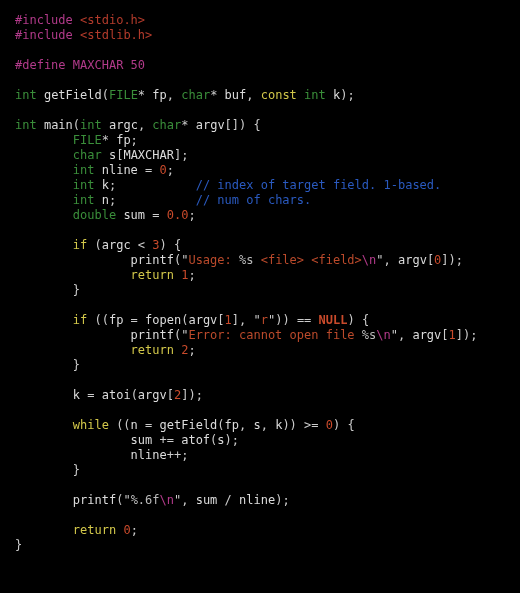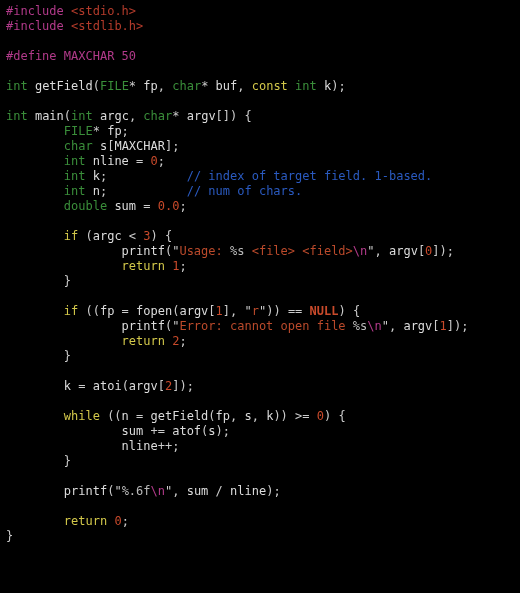--- a/index.html
+++ b/index.html
@@ -4,21 +4,21 @@
 <style>
   html, body {
     margin: 0;
     padding: 0;
     background: #000;
     width: 520px;
     height: 593px;
     overflow: hidden;
   }
   pre.code {
-    margin: 0;
+    margin: 9px;
     padding: 4px 6px;
     font-family: Consolas, "DejaVu Sans Mono", "Courier New", monospace;
     font-size: 12px;
     line-height: 15px;
     white-space: pre;
     color: #ccc;
   }
   .tok-pre   { color: #b23a8a; }             
   .tok-inc   { color: #b33b2b; }             
   .tok-kw    { color: #d3c84a; }             

